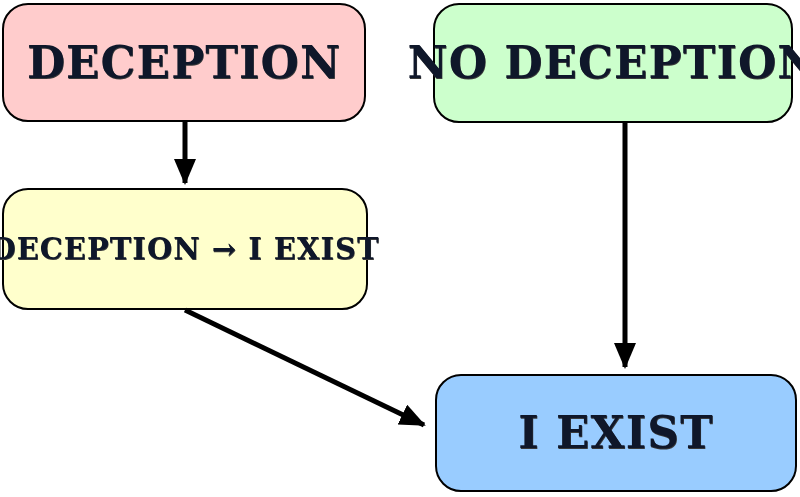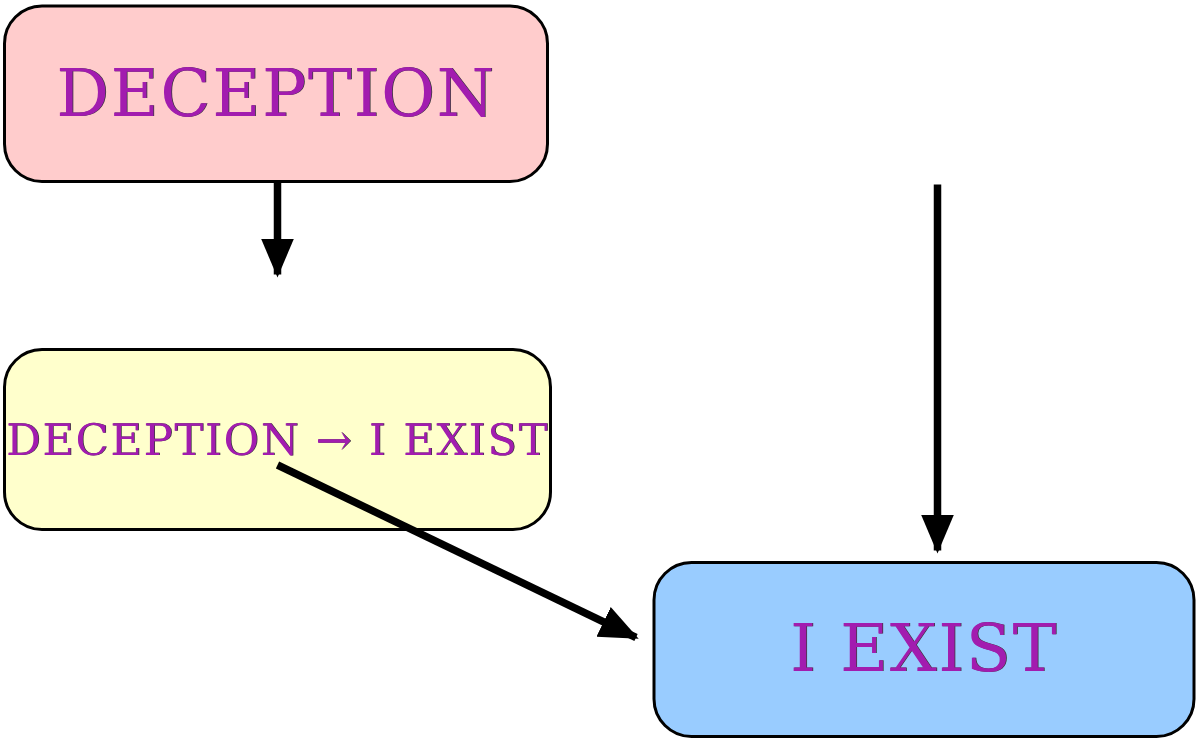--- a/index.html
+++ b/index.html
@@ -19,34 +19,34 @@
     position: absolute;
     border: 2px solid #000000;
     border-radius: 26px;
     display: flex;
     align-items: center;
     justify-content: center;
     box-sizing: border-box;
     text-align: center;
   }
   .node .label {
-    font-weight: normal;
-    color: #a21caf;
+    font-weight: bold;
+    color: #0f172a;
     letter-spacing: 1px;
     text-shadow: 0.5px 0.5px 0 #3a3a3a;
     white-space: nowrap;
     line-height: 1;
     user-select: none;
   }
   .label-big   { font-size: 44px; }
   .label-small { font-size: 29px; }
 
   #node-deception      { left: 2px;   top: 3px;   width: 364px; height: 119px; }
   #node-no-deception   { left: 433px; top: 3px;   width: 360px; height: 120px; }
-  #node-implication    { left: 2px;   top: 188px; width: 366px; height: 122px; margin-top: 44px; }
+  #node-implication    { left: 2px;   top: 188px; width: 366px; height: 122px; }
   #node-i-exist        { left: 435px; top: 374px; width: 362px; height: 118px; }
 
   .arrows-layer {
     position: absolute;
     left: 0; top: 0;
     width: 800px;
     height: 497px;
     pointer-events: none;
   }
   .arrow-line {
@@ -57,20 +57,23 @@
 </style>
 </head>
 <body>
 
 <div class="canvas">
 
   <div class="node" id="node-deception" style="background-color: rgb(255, 204, 204);">
     <span class="label label-big">DECEPTION</span>
   </div>
 
+  <div class="node" id="node-no-deception" style="background-color: rgb(204, 255, 204);">
+    <span class="label label-big">NO DECEPTION</span>
+  </div>
 
   <div class="node" id="node-implication" style="background-color: rgb(255, 255, 204);">
     <span class="label label-small">DECEPTION → I EXIST</span>
   </div>
 
   <div class="node" id="node-i-exist" style="background-color: rgb(153, 204, 255); text-align: right;">
     <span class="label label-big">I EXIST</span>
   </div>
 
   <svg class="arrows-layer" viewBox="0 0 800 497" xmlns="http://www.w3.org/2000/svg">

